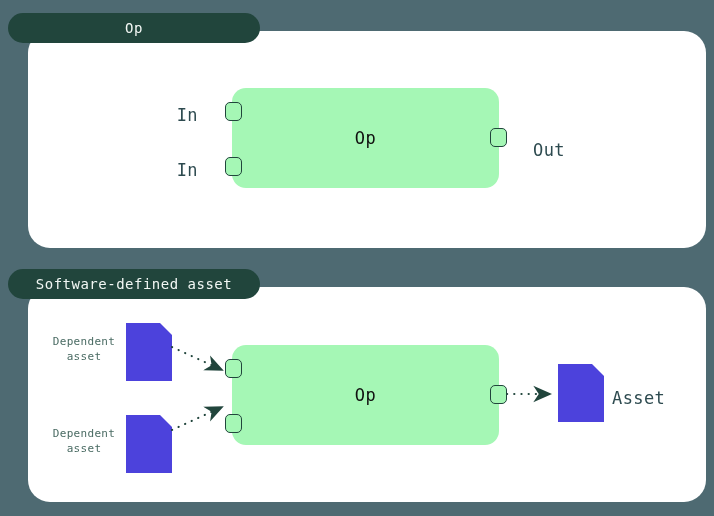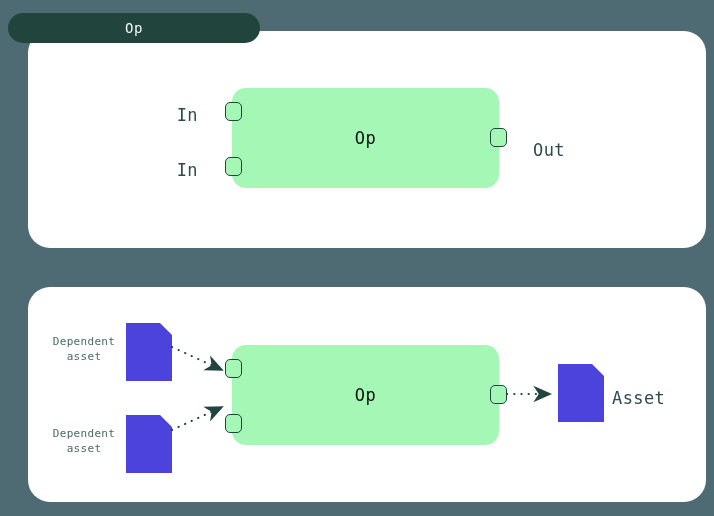--- a/index.html
+++ b/index.html
@@ -147,20 +147,23 @@
   <div class="port" id="port-in-1"></div>
   <div class="port" id="port-in-2"></div>
   <div class="port" id="port-out-1"></div>
 
   <div class="port-label" id="label-in-1">In</div>
   <div class="port-label" id="label-in-2">In</div>
   <div class="port-label" id="label-out-1">Out</div>
 
   <div class="panel" id="panel-sda"></div>
 
+  <div class="tab" id="tab-sda">
+    <span>Software-defined asset</span>
+  </div>
 
   <div class="op-box" id="op-box-bottom">
     <span class="op-label">Op</span>
   </div>
 
   <div class="port" id="port-in-3"></div>
   <div class="port" id="port-in-4"></div>
   <div class="port" id="port-out-2"></div>
 
   <div class="dep-label" id="dep-label-1"><span>Dependent</span><br><span>asset</span></div>

